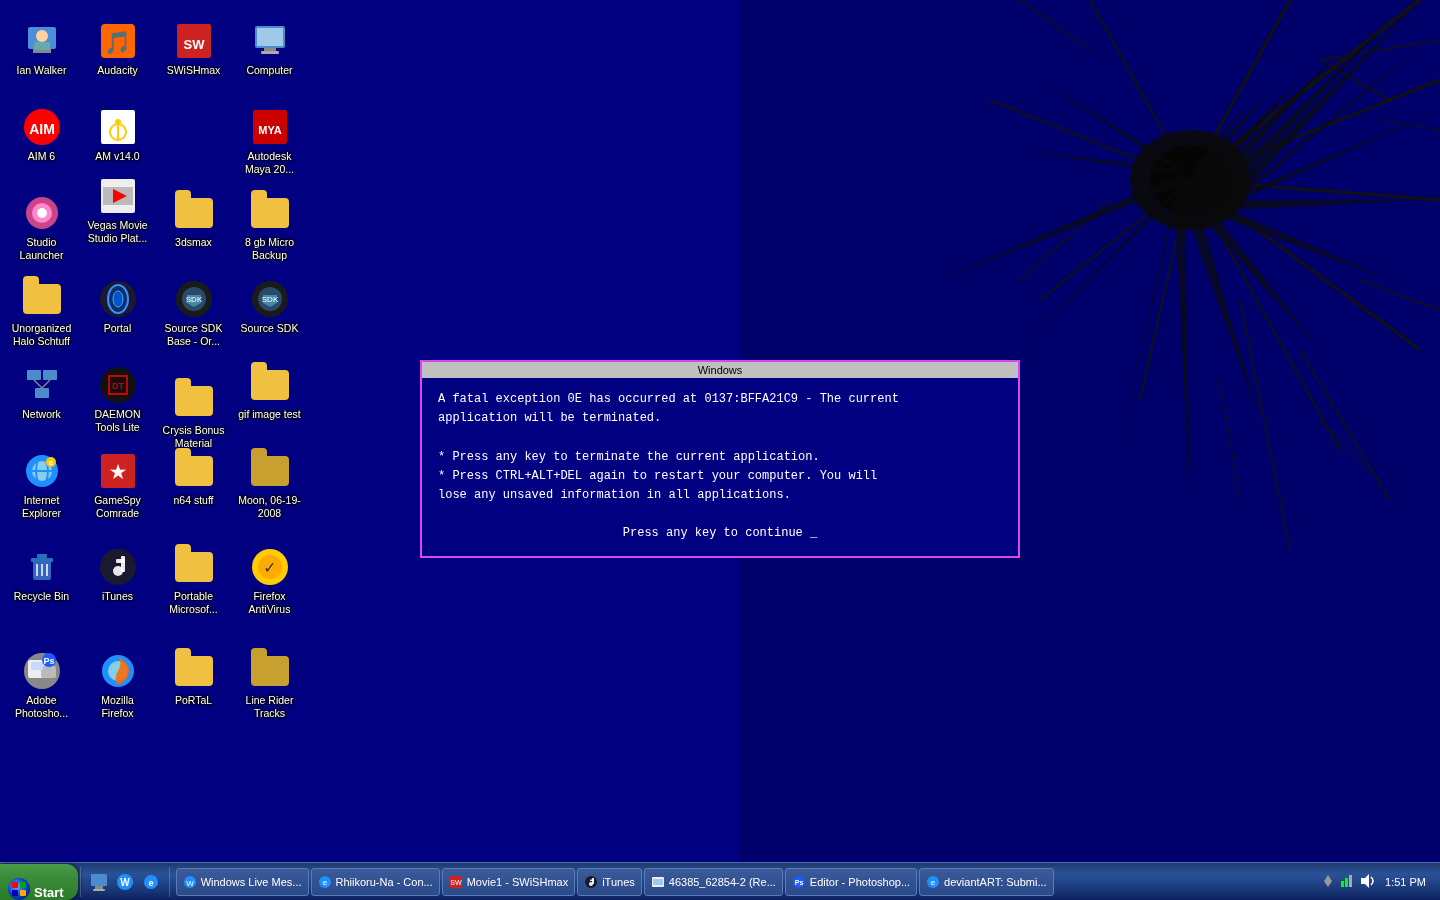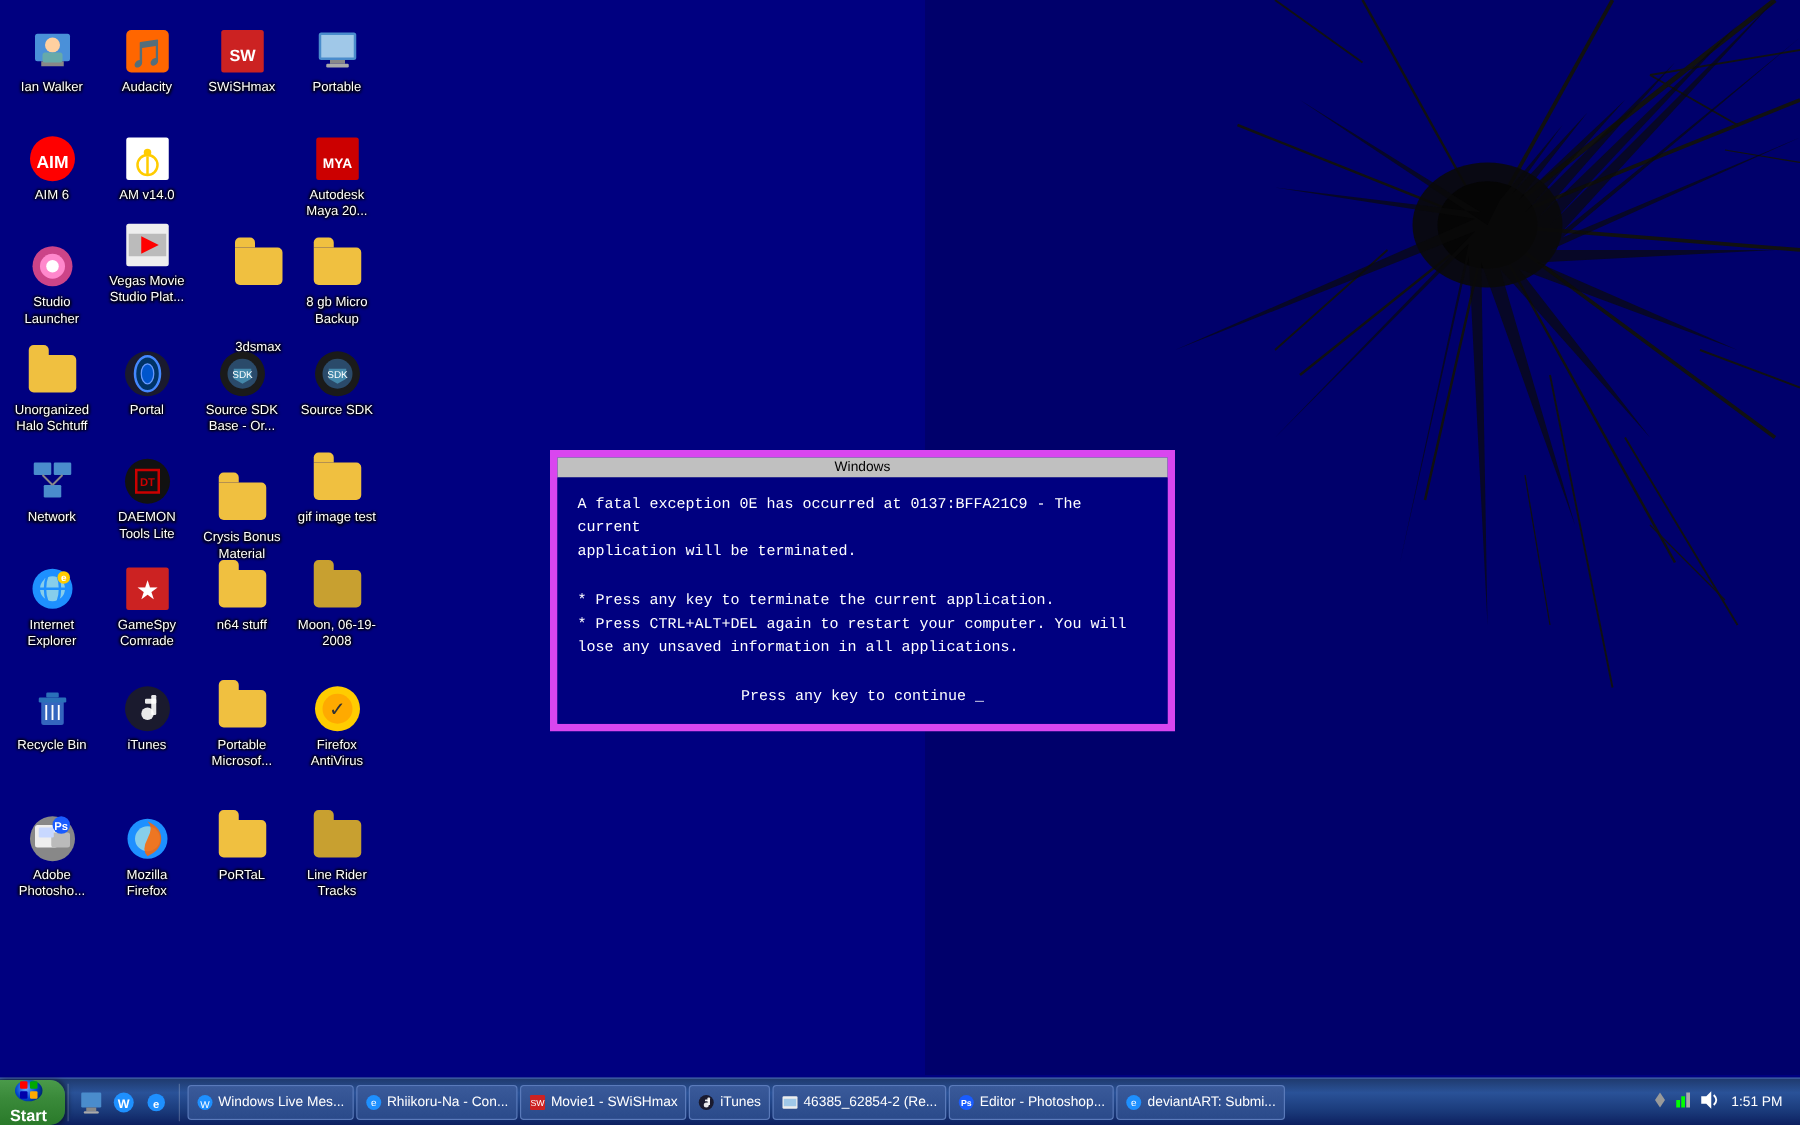--- a/index.html
+++ b/index.html
@@ -63,26 +63,25 @@
       text-shadow: 1px 1px 2px #000, -1px -1px 2px #000, 1px -1px 2px #000, -1px 1px 2px #000;
       max-width: 72px;
       word-wrap: break-word;
     }
 
     
     .bsod-dialog {
       position: absolute;
       top: 360px;
       left: 420px;
-      width: 500px;
+      width: 600px;
       background: #000080;
-      border: 6px solid #d946ef;
+      border: 2px solid #d946ef;
       z-index: 10;
       font-family: 'Courier New', monospace;
-      margin-left: 20px;
     }
 
     .bsod-title-bar {
       background: #c0c0c0;
       color: #000;
       padding: 2px 6px;
       font-size: 11px;
       font-family: 'Tahoma', sans-serif;
       display: flex;
       align-items: center;
@@ -115,25 +114,24 @@
       height: 36px;
       background: linear-gradient(to bottom, #4a9a4a 0%, #3a8a3a 40%, #2a7a2a 100%);
       border: none;
       border-radius: 0 12px 12px 0;
       color: white;
       font-weight: bold;
       font-size: 13px;
       padding: 0 14px 0 8px;
       cursor: pointer;
       display: flex;
-      align-items: center;
+      align-items: flex-end;
       gap: 4px;
       margin-left: 0;
       box-shadow: 2px 0 4px rgba(0,0,0,0.5);
-      flex-direction: column;
     }
 
     .start-orb {
       width: 22px;
       height: 22px;
       background: radial-gradient(circle at 40% 40%, #6af, #04c, #013);
       border-radius: 50%;
       display: flex;
       align-items: center;
       justify-content: center;
@@ -384,21 +382,21 @@
       <div class="icon-img">
         <svg width="38" height="38" viewBox="0 0 38 38">
           <rect x="2" y="2" width="34" height="34" rx="2" fill="#cc2222"></rect>
           <text x="19" y="27" text-anchor="middle" fill="white" font-size="13" font-weight="bold">SW</text>
         </svg>
       </div>
       <span class="icon-label">SWiSHmax</span>
     </div>
 
 
-    <div class="icon" style="position:absolute; left:167px; top:176px;gap:36px;">
+    <div class="icon" style="position:absolute; left:154px; top:176px;">
       <div class="icon-img">
         <div class="folder-icon"></div>
       </div>
       <span class="icon-label">3dsmax</span>
     </div>
 
     <div class="icon" style="position:absolute; left:154px; top:262px;">
       <div class="icon-img">
         <svg width="38" height="38" viewBox="0 0 38 38">
           <circle cx="19" cy="19" r="18" fill="#1a1a1a"></circle>
@@ -412,21 +410,21 @@
 
     <div class="icon" style="position:absolute; left:230px; top:4px;">
       <div class="icon-img">
         <svg width="38" height="38" viewBox="0 0 38 38">
           <rect x="4" y="4" width="30" height="22" rx="2" fill="#4a8ccc"></rect>
           <rect x="6" y="6" width="26" height="18" fill="#a0c8e8"></rect>
           <rect x="13" y="26" width="12" height="3" fill="#888"></rect>
           <rect x="10" y="29" width="18" height="3" rx="1" fill="#aaa"></rect>
         </svg>
       </div>
-      <span class="icon-label">Portable</span>
+      <span class="icon-label">Computer</span>
     </div>
 
     <div class="icon" style="position:absolute; left:230px; top:90px;">
       <div class="icon-img">
         <svg width="38" height="38" viewBox="0 0 38 38">
           <rect x="2" y="2" width="34" height="34" rx="2" fill="#c00"></rect>
           <text x="19" y="26" text-anchor="middle" fill="white" font-size="11" font-weight="bold">MYA</text>
         </svg>
       </div>
       <span class="icon-label">Autodesk Maya 20...</span>

